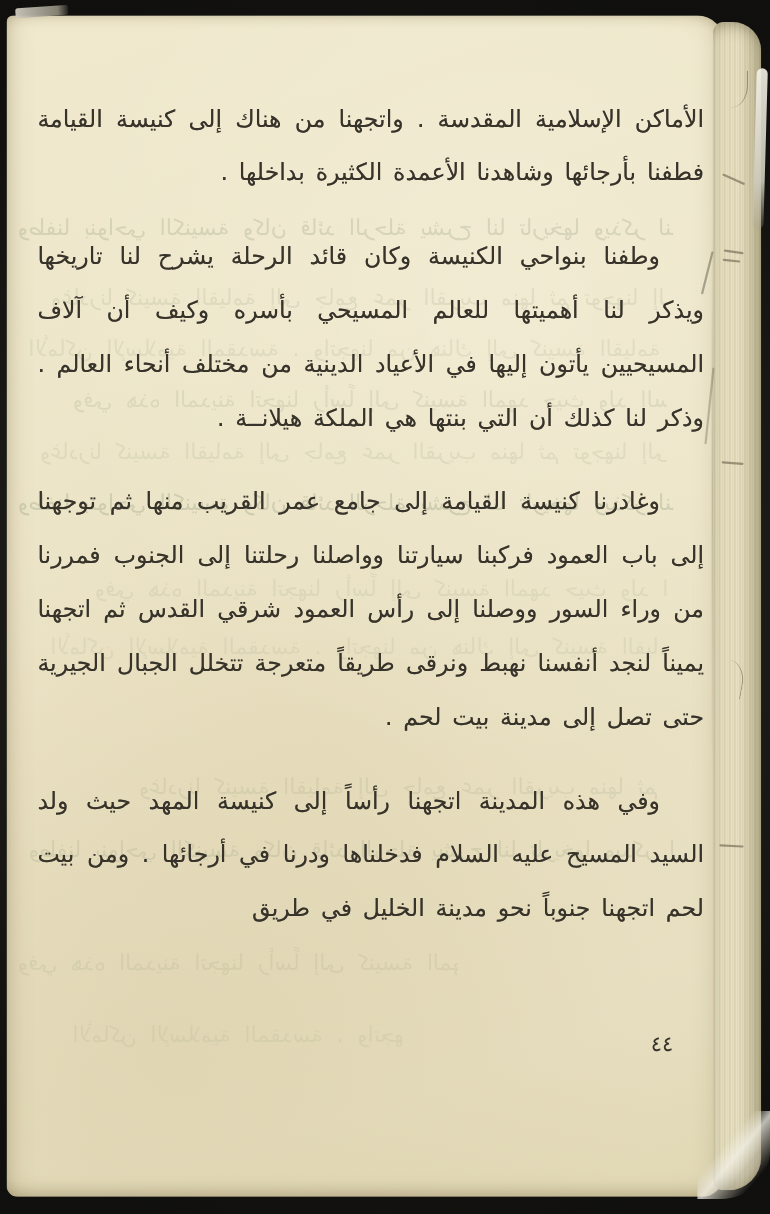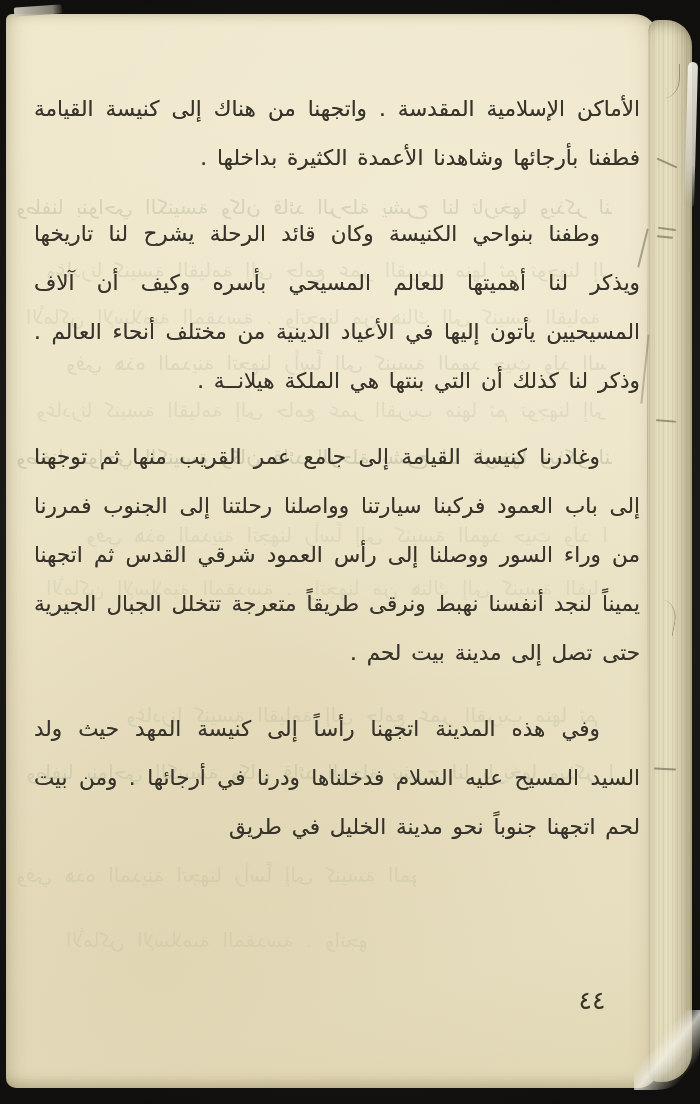--- a/index.html
+++ b/index.html
@@ -68,22 +68,22 @@
   .text-block{
     position:absolute;left:28px;top:70px;width:606px;z-index:3;
     direction:rtl;color:var(--ink);
     font-size:21.5px;line-height:49px;
     text-align:justify;text-justify:inter-word;word-spacing:3px;
     text-shadow:0 0 .4px rgba(55,51,42,.55);
   }
   .para{margin:0 0 27px 0;}
   .para.indent{text-indent:40px;}
   .page-number{
-    position:absolute;left:566px;top:972px;width:40px;z-index:3;
-    color:var(--ink);font-size:25px;text-align:center;letter-spacing:2px;
+    position:absolute;left:566px;top:924px;width:40px;z-index:3;
+    color:var(--ink);font-size:19px;text-align:right;letter-spacing:2px;
   }
   
   .bleed{
     position:absolute;z-index:1;height:30px;overflow:hidden;
     direction:rtl;white-space:nowrap;
     transform:scaleX(-1);
     color:var(--bleed);font-size:20px;line-height:30px;word-spacing:6px;
     filter:blur(.7px);pointer-events:none;
   }
   

